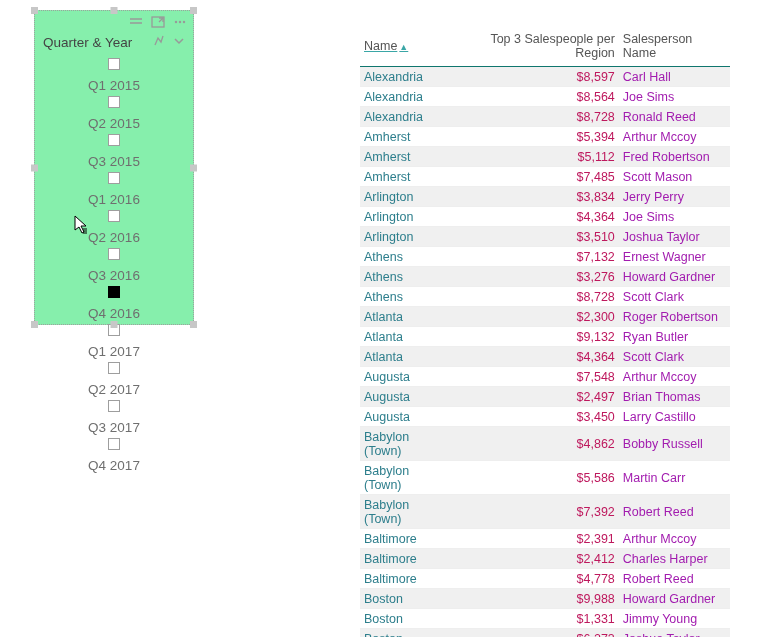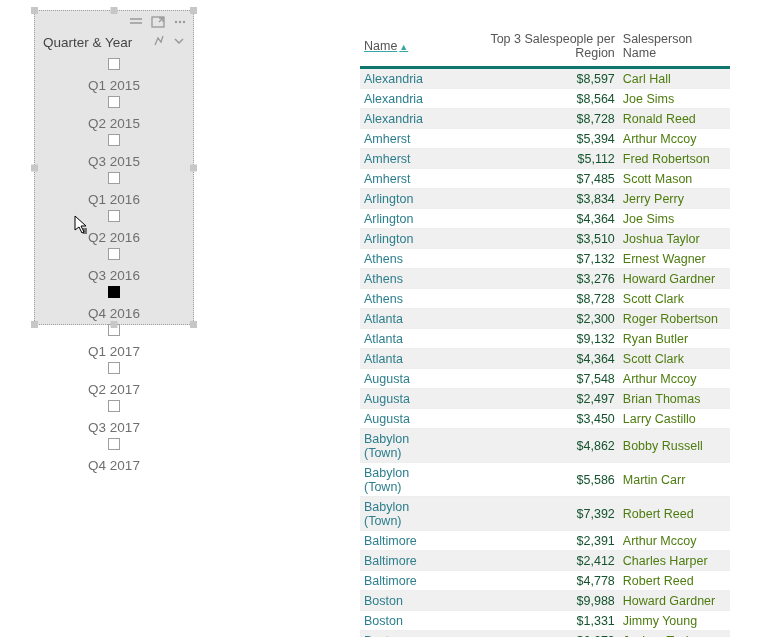--- a/index.html
+++ b/index.html
@@ -13,21 +13,21 @@
     position: relative;
   }
   
   .slicer {
     position: absolute;
     left: 34px;
     top: 10px;
     width: 160px;
     height: 315px;
     border: 1px dotted #9e9e9e;
-    background: #e5e5e5;
+    background: #86efac;
   }
   .slicer-toolbar {
     display: flex;
     justify-content: flex-end;
     align-items: center;
     gap: 8px;
     height: 20px;
     padding: 2px 6px 0 6px;
     color: #777;
   }
@@ -98,34 +98,34 @@
   table {
     border-collapse: collapse;
     width: 100%;
     font-size: 12.5px;
   }
   thead th {
     text-align: left;
     font-weight: 400;
     color: #555;
     padding: 4px 4px 6px 4px;
-    border-bottom: 3px solid #0f766e;
+    border-bottom: 1px solid #0f766e;
   }
   thead th.num { text-align: right; }
   thead th.sorted { text-decoration: underline; text-decoration-color:#3aa6a6; }
   thead th .sort-arrow { font-size:9px; color:#3aa6a6; margin-left:2px; }
   tbody td {
     padding: 2.5px 4px;
     border-bottom: 1px solid #eee;
   }
   tbody tr:nth-child(odd) td { background: #f0f0f0; }
   tbody tr:nth-child(even) td { background: #ffffff; }
   td.name { color: #2d7e8c; }
-  td.num { text-align: right; color:#14532d; }
-  td.person { color:#4d7c0f;margin-top:28px; }
+  td.num { text-align: right; color:#be185d; }
+  td.person { color:#a21caf;margin-top:28px; }
 </style>
 </head>
 <body>
 
 <div class="slicer">
   <div class="handle h-tl"></div>
   <div class="handle h-tr"></div>
   <div class="handle h-bl"></div>
   <div class="handle h-br"></div>
   <div class="handle h-t"></div>

